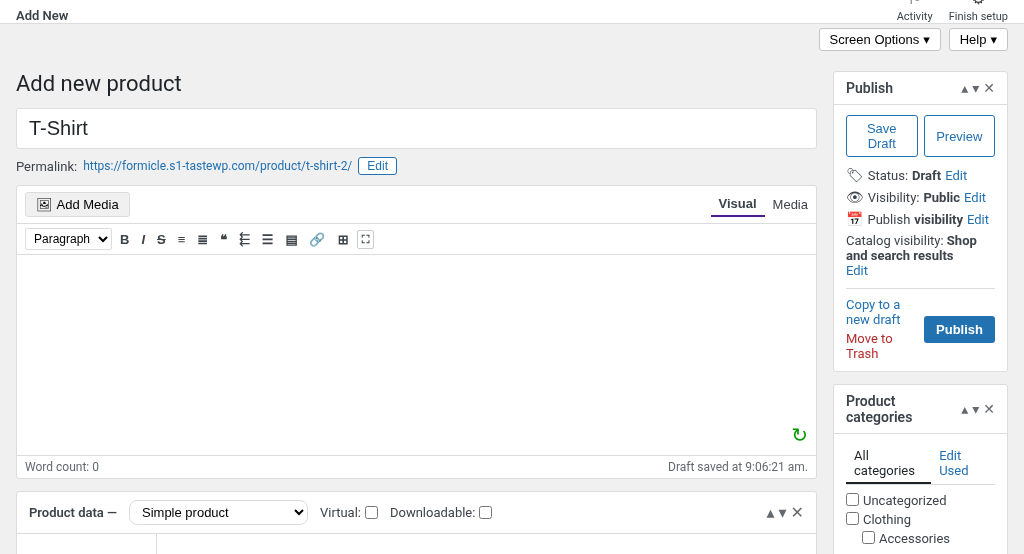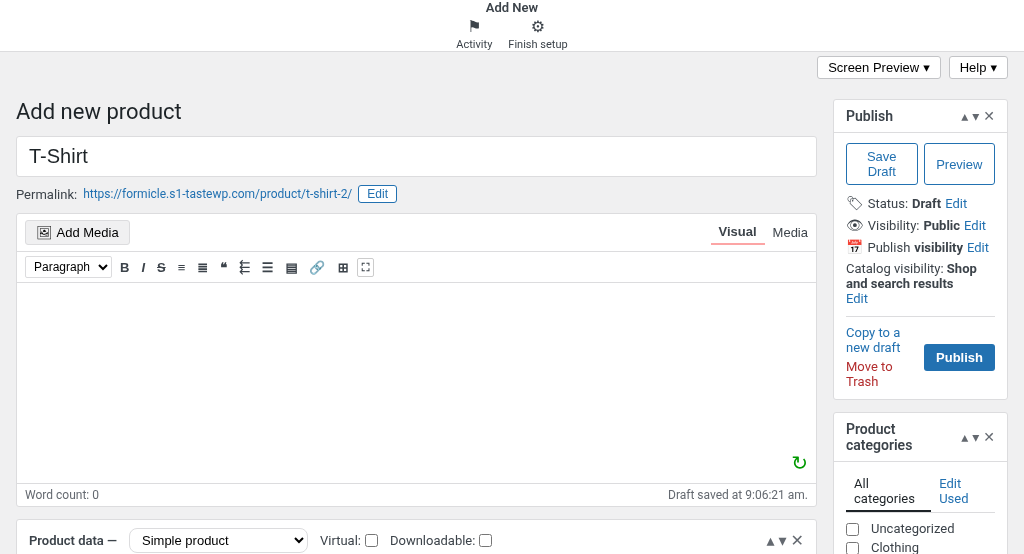--- a/index.html
+++ b/index.html
@@ -3,25 +3,24 @@
   <meta charset="utf-8">
   <style>
     * { box-sizing: border-box; margin: 0; padding: 0; }
     body { font-family: -apple-system, BlinkMacSystemFont, "Segoe UI", Roboto, sans-serif; font-size: 13px; background: #f0f0f1; color: #3c434a; }
 
     
     .admin-bar {
       background: #fff;
       border-bottom: 1px solid #dcdcde;
       display: flex;
-      align-items: center;
+      align-items: flex-end;
       justify-content: space-between;
       padding: 0 16px;
-      height: 52px;
-      flex-direction: column;
+      height: 24px;
     }
     .admin-bar-left { font-size: 13px; font-weight: 600; color: #3c434a; }
     .admin-bar-right { display: flex; gap: 16px; align-items: center; }
     .admin-bar-btn {
       display: flex; flex-direction: column; align-items: center;
       font-size: 11px; color: #3c434a; cursor: pointer; gap: 2px;
     }
     .admin-bar-icon { font-size: 16px; }
 
     
@@ -101,21 +100,21 @@
       margin-bottom: 12px;
     }
     .editor-tab {
       background: none;
       border: none;
       padding: 4px 8px;
       cursor: pointer;
       font-size: 13px;
       color: #3c434a;
     }
-    .editor-tab.active { border-bottom: 2px solid #fca5a5; font-weight: 600; }
+    .editor-tab.active { border-bottom: 2px solid #4c1d95; font-weight: 600; }
 
     .editor-toolbar {
       display: flex;
       align-items: center;
       padding: 4px 8px;
       border-bottom: 1px solid #dcdcde;
       gap: 4px;
       flex-wrap: wrap;
     }
     .toolbar-select {
@@ -285,21 +284,21 @@
       padding: 4px 8px;
       font-size: 13px;
       cursor: pointer;
       color: #2271b1;
       text-decoration: none;
       border-bottom: 2px solid transparent;
     }
     .cat-tab.active { color: #1d2327; border-bottom: 2px solid #1d2327; }
 
     .cat-list { font-size: 13px; }
-    .cat-item { display: flex; align-items: flex-end; gap: 12px; margin-bottom: 4px; padding-left: 0; }
+    .cat-item { display: flex; align-items: flex-start; gap: 4px; margin-bottom: 4px; padding-left: 0; }
     .cat-item.sub { padding-left: 16px; }
     .cat-item input { margin: 0; }
   </style>
 </head>
 <body>
 
 <div class="admin-bar">
   <span class="admin-bar-left">Add New</span>
   <div class="admin-bar-right">
     <div class="admin-bar-btn">
@@ -308,21 +307,21 @@
     </div>
     <div class="admin-bar-btn">
       <span class="admin-bar-icon">⚙</span>
       <span>Finish setup</span>
     </div>
   </div>
 </div>
 
 <div class="options-bar">
   <button class="options-btn">
-    <span>Screen Preview</span>
+    <span>Screen Options</span>
     <span>▾</span>
   </button>
   <button class="options-btn">
     <span>Help</span>
     <span>▾</span>
   </button>
 </div>
 
 <div class="main-wrap">
 

